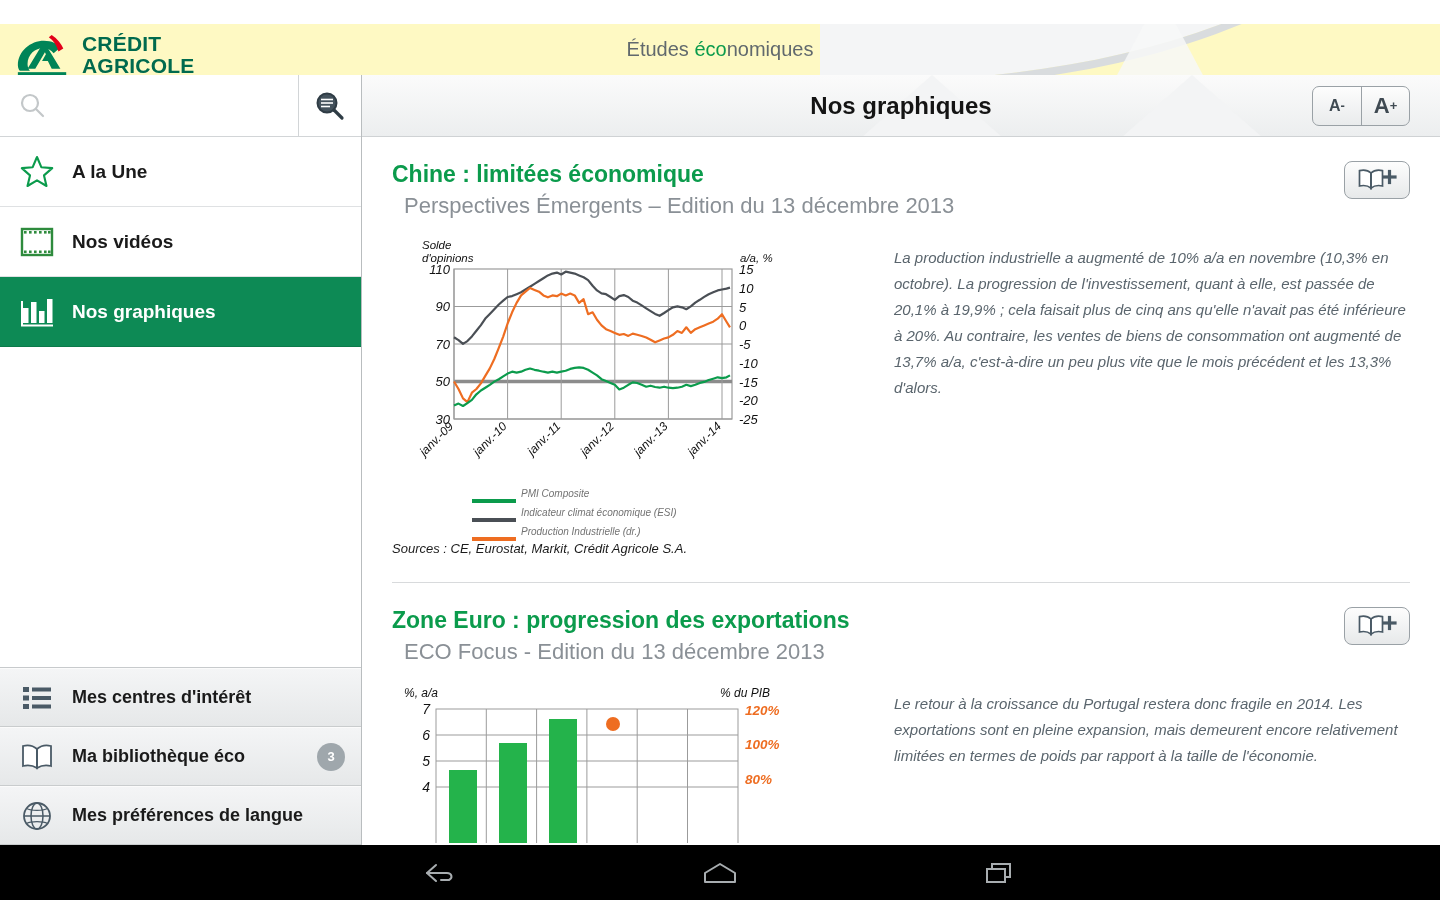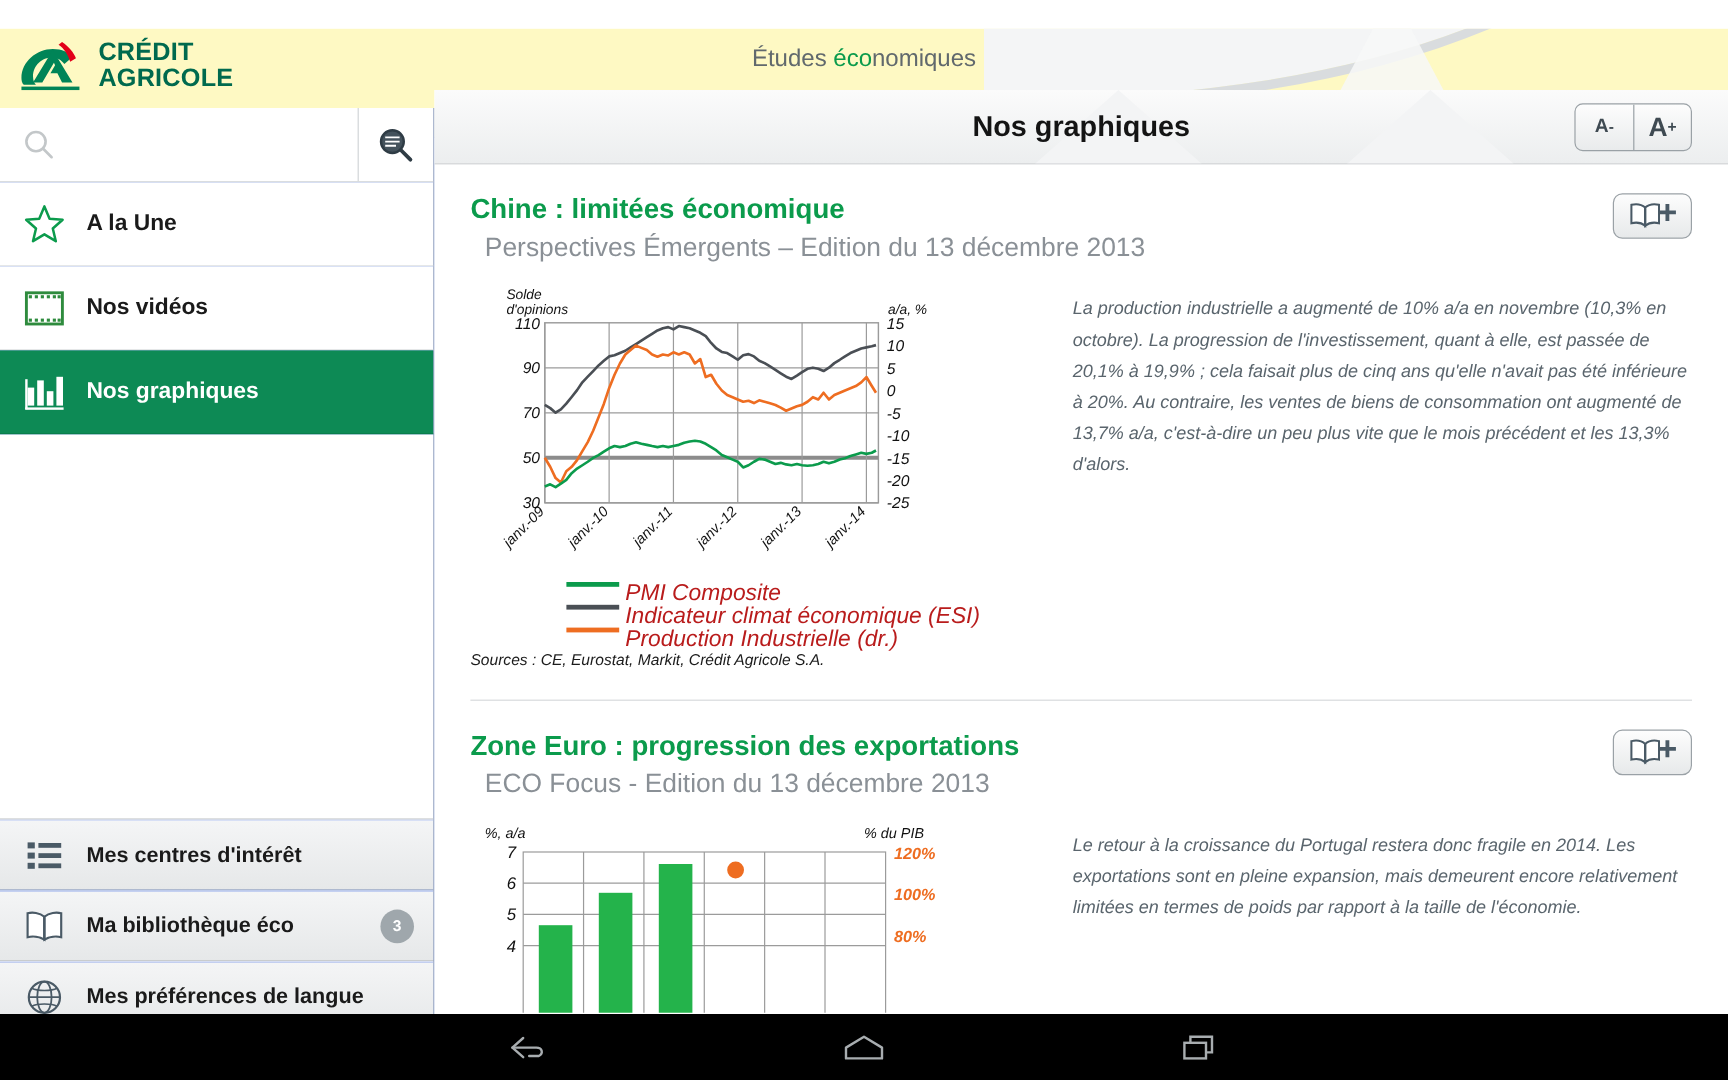--- a/index.html
+++ b/index.html
@@ -30,22 +30,22 @@
     font-size: 21px; line-height: 22px; letter-spacing: .2px;
   }
   .brand-title {
     position: absolute; left: 0; top: 14px; width: 1440px;
     text-align: center; font-size: 20px; color: #61696d; font-weight: normal;
   }
   .brand-title .accent { color: #0b9b4c; }
 
   
   .sidebar {
-    position: absolute; left: 0; top: 90px; width: 362px; height: 770px;
-    background: #1d4ed8; border-right: 1px solid #b9bdbf;
+    position: absolute; left: 0; top: 75px; width: 362px; height: 770px;
+    background: #0f172a; border-right: 1px solid #b9bdbf;
     display: flex; flex-direction: column;
   }
   .search-row {
     height: 62px; display: flex; align-items: stretch;
     border-bottom: 1px solid #d2d5d7;
     background: #fff;
   }
   .search-field {
     flex: 1; display: flex; align-items: center; padding-left: 18px;
     border-right: 1px solid #d2d5d7;
@@ -143,21 +143,21 @@
 
   .article-body { display: flex; margin-top: 14px; font-style: italic; }
   .chart-col { width: 460px; flex: 0 0 460px; }
   .text-col {
     flex: 1; padding-left: 42px; padding-top: 8px;
     font-size: 15px; line-height: 26px; color: #5a656d;
   }
 
   .chart-caption { font-size: 13px; color: #1b1b1b; }
   .legend { margin-top: 8px; padding-left: 80px; }
-  .legend-row { display: flex; align-items: flex-start; font-size: 19px; color: #b91c1c; line-height: 19px; }
+  .legend-row { display: flex; align-items: flex-end; font-size: 10px; color: #737373; line-height: 19px; }
   .legend-swatch { width: 44px; height: 4px; margin-right: 5px; flex: 0 0 44px; }
 
   .divider { height: 1px; background: #d8dadc; margin: 26px 0 0 0; }
 
   
   .androidbar {
     position: absolute; left: 0; bottom: 0; width: 1440px; height: 55px;
     background: #000000; display: flex; align-items: center; justify-content: center;
     gap: 210px;
   }

